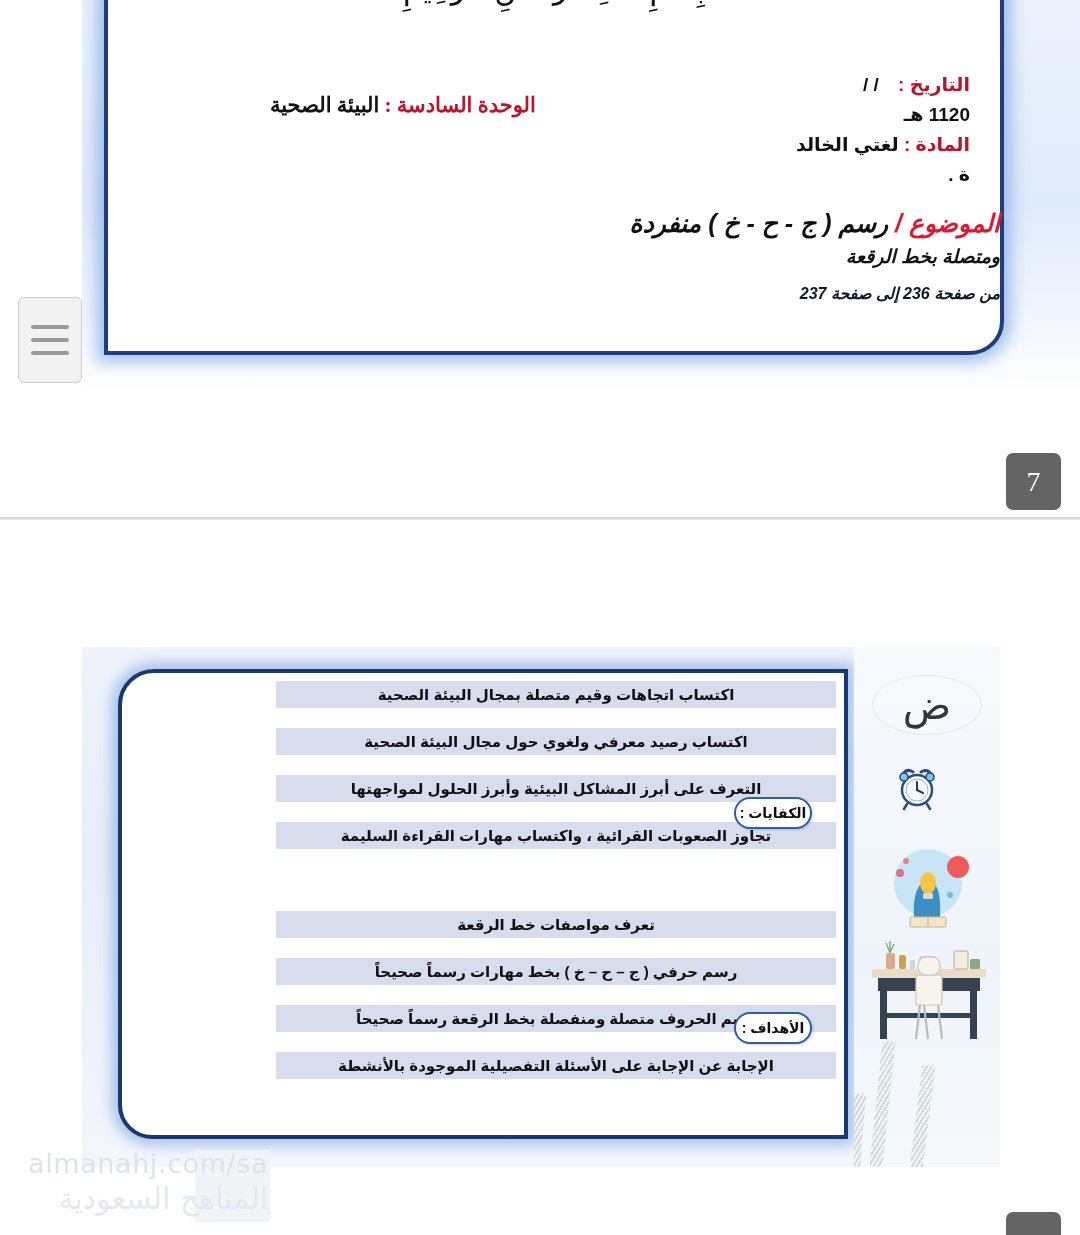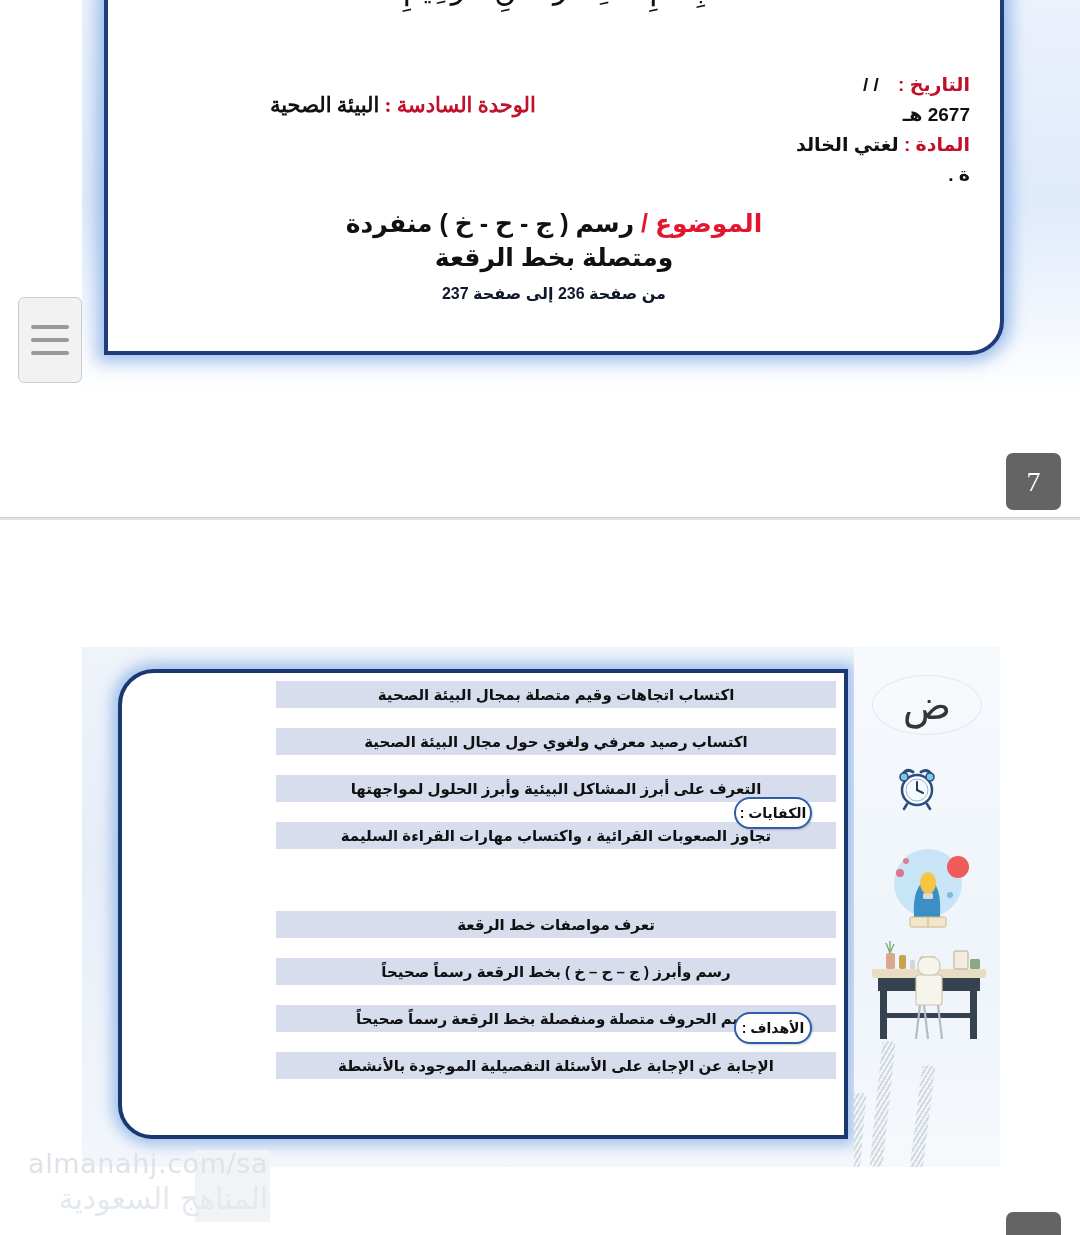--- a/index.html
+++ b/index.html
@@ -80,28 +80,29 @@
     width: 430px;
     text-align: left;
     line-height: 32px;
   }
   .unit-line { font-size: 21px; font-weight: 700; color: #111; white-space: nowrap; font-family: Liberation Serif, serif; }
   .unit-key { color: #c0112b; }
 
   .topic-block {
     position: absolute;
     left: 0; right: 0; top: 232px;
-    text-align: center;
+    text-align: right;
+    font-style: italic;
   }
   .topic-line-1 {
     font-size: 25px; font-weight: 700; color: #111; line-height: 34px;
   }
   .topic-key { color: #e2172f; }
   .topic-line-2 {
-    font-size: 25px; font-weight: 700; color: #111; line-height: 34px;
+    font-size: 19px; font-weight: 700; color: #111; line-height: 34px;
   }
   .topic-pages {
     font-size: 16px; font-weight: 700; color: #0f172a; line-height: 40px;
   }
 
   
   .hamburger {
     position: absolute;
     left: 18px; top: 297px;
     width: 64px; height: 86px;
@@ -263,21 +264,21 @@
     <div class="slide-one">
       <div class="slide-one-inner">
 
         <div class="bismillah">بِسْمِ اللَّهِ الرَّحْمَنِ الرَّحِيمِ</div>
 
         <div class="meta-block">
           <div class="meta-line">
             <span class="meta-key">التاريخ :</span>
             <span class="meta-slashes">/    /</span>
           </div>
-          <div class="meta-line">2677 هـ</div>
+          <div class="meta-line">1120 هـ</div>
           <div class="meta-line">
             <span class="meta-key">المادة :</span>
             <span>لغتي الخالد</span>
           </div>
           <div class="meta-line">ة .</div>
         </div>
 
         <div class="unit-block">
           <div class="unit-line">
             <span class="unit-key">الوحدة السادسة :</span>
@@ -311,21 +312,21 @@
             <div class="bar">اكتساب اتجاهات وقيم متصلة بمجال البيئة الصحية</div>
             <div class="bar">اكتساب رصيد معرفي ولغوي حول مجال البيئة الصحية</div>
             <div class="bar">التعرف على أبرز المشاكل البيئية وأبرز الحلول لمواجهتها</div>
             <div class="bar">تجاوز الصعوبات القرائية ، واكتساب مهارات القراءة السليمة</div>
           </div>
 
           <div class="group-gap"></div>
 
           <div>
             <div class="bar">تعرف مواصفات خط الرقعة</div>
-            <div class="bar">رسم وأبرز ( ج – ح – خ ) بخط الرقعة رسماً صحيحاً</div>
+            <div class="bar">رسم حرفي ( ج – ح – خ ) بخط مهارات رسماً صحيحاً</div>
             <div class="bar">رسم الحروف متصلة ومنفصلة بخط الرقعة رسماً صحيحاً</div>
             <div class="bar">الإجابة عن الإجابة على الأسئلة التفصيلية الموجودة بالأنشطة</div>
           </div>
 
         </div>
       </div>
 
       <div class="side-label" id="label-competencies">الكفايات :</div>
       <div class="side-label" id="label-objectives">الأهداف :</div>
 

